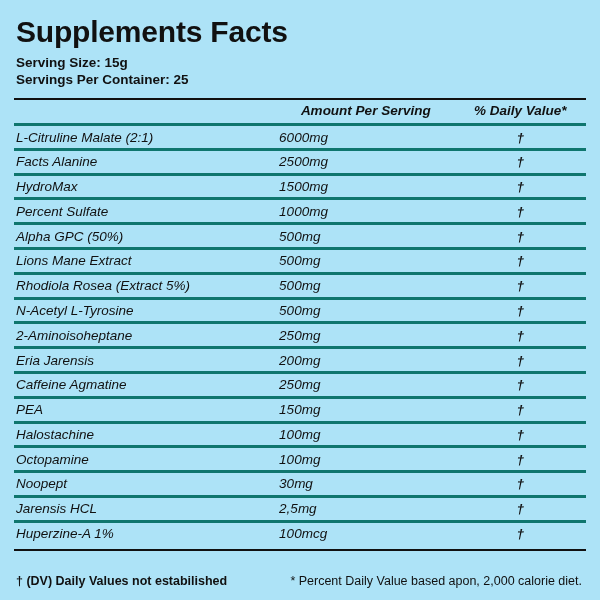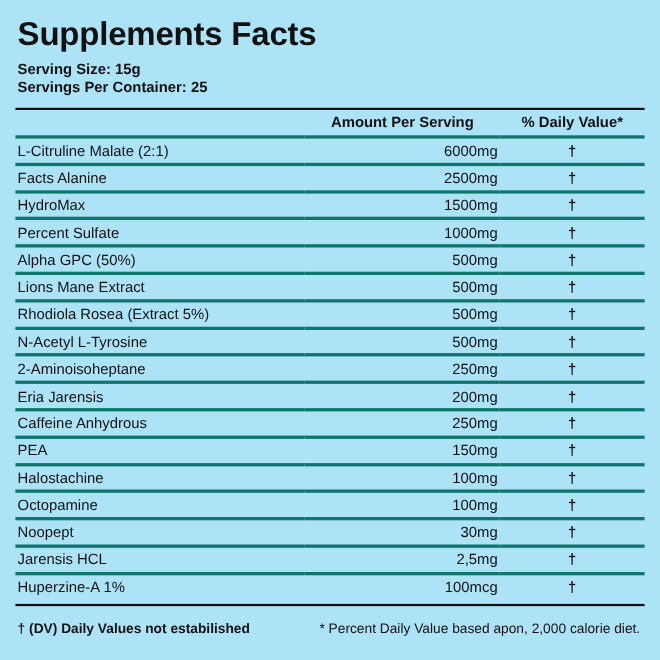--- a/index.html
+++ b/index.html
@@ -11,21 +11,21 @@
     height: 600px;
     background: #ade3f7;
     font-family: "Liberation Sans", sans-serif;
     color: #111111;
     overflow: hidden;
   }
   .panel {
     box-sizing: border-box;
     width: 600px;
     height: 600px;
-    padding: 14px 14px 22px 14px;
+    padding: 14px 14px 12px 14px;
     display: flex;
     flex-direction: column;
   }
   .title {
     font-size: 30px;
     font-weight: bold;
     letter-spacing: -0.2px;
     line-height: 1.05;
     margin: 2px 0 6px 2px;
   }
@@ -38,41 +38,42 @@
   .rule-heavy {
     height: 2px;
     background: #111111;
     margin: 5px 0 0 0;
   }
   table.facts {
     width: 100%;
     border-collapse: collapse;
     table-layout: fixed;
     font-size: 13.5px;
+    font-style: italic;
   }
   table.facts col.c-name  { width: 46%; }
   table.facts col.c-amt   { width: 31%; }
   table.facts col.c-dv    { width: 23%; }
 
   table.facts th {
     font-size: 13.5px;
     font-weight: bold;
     text-align: center;
     padding: 3px 2px 5px 2px;
     vertical-align: bottom;
   }
   table.facts th.name-head { text-align: left; }
   table.facts td {
     padding: 3.4px 2px;
     vertical-align: middle;
     border-top: 3px solid #0f766e;
   }
   table.facts tr.head-row th { border: none; }
   td.name { text-align: left; padding-left: 2px; }
-  td.amt  { text-align: right; }
+  td.amt  { text-align: left; }
   td.dv   { text-align: center; font-weight: bold; }
 
   .footer {
     margin-top: auto;
     display: flex;
     justify-content: space-between;
     align-items: flex-start;
     font-size: 12.5px;
     padding: 7px 4px 0 2px;
     gap: 12px;
@@ -152,21 +153,21 @@
         <td class="name">2-Aminoisoheptane</td>
         <td class="amt">250mg</td>
         <td class="dv">†</td>
       </tr>
       <tr>
         <td class="name">Eria Jarensis</td>
         <td class="amt">200mg</td>
         <td class="dv">†</td>
       </tr>
       <tr>
-        <td class="name">Caffeine Anhydrous</td>
+        <td class="name">Caffeine Agmatine</td>
         <td class="amt">250mg</td>
         <td class="dv">†</td>
       </tr>
       <tr>
         <td class="name">PEA</td>
         <td class="amt">150mg</td>
         <td class="dv">†</td>
       </tr>
       <tr>
         <td class="name">Halostachine</td>

